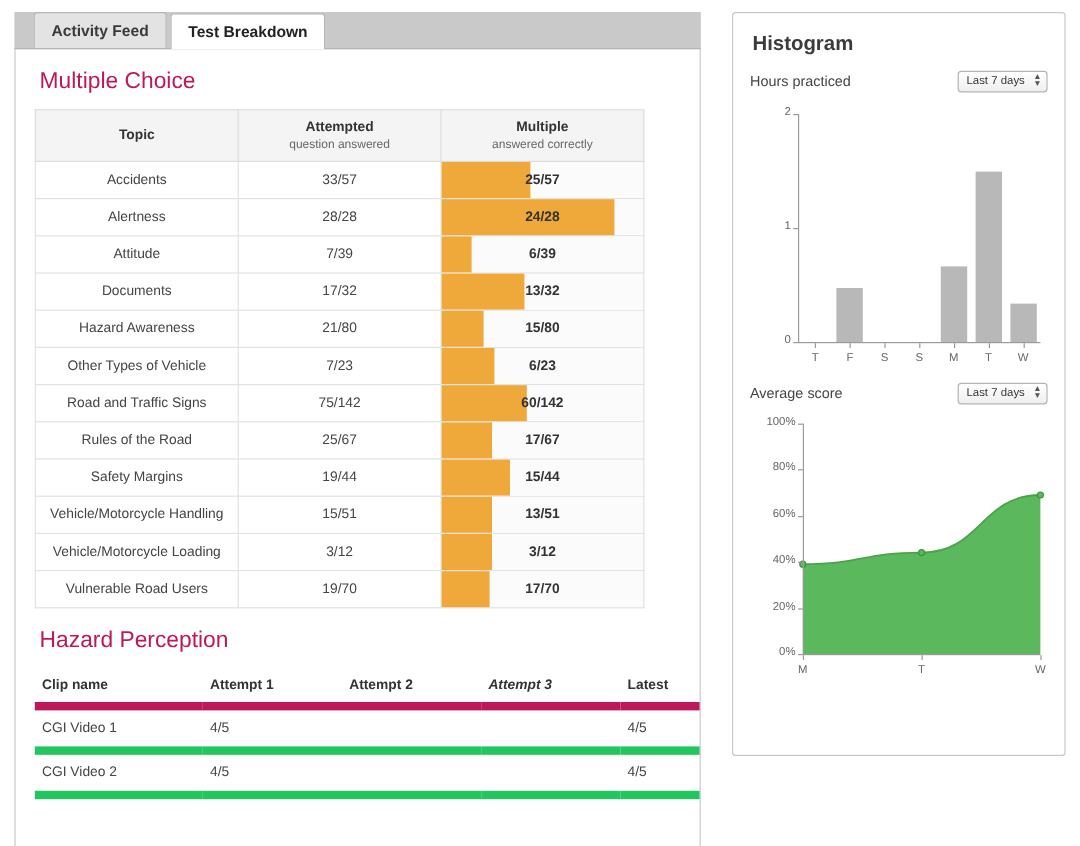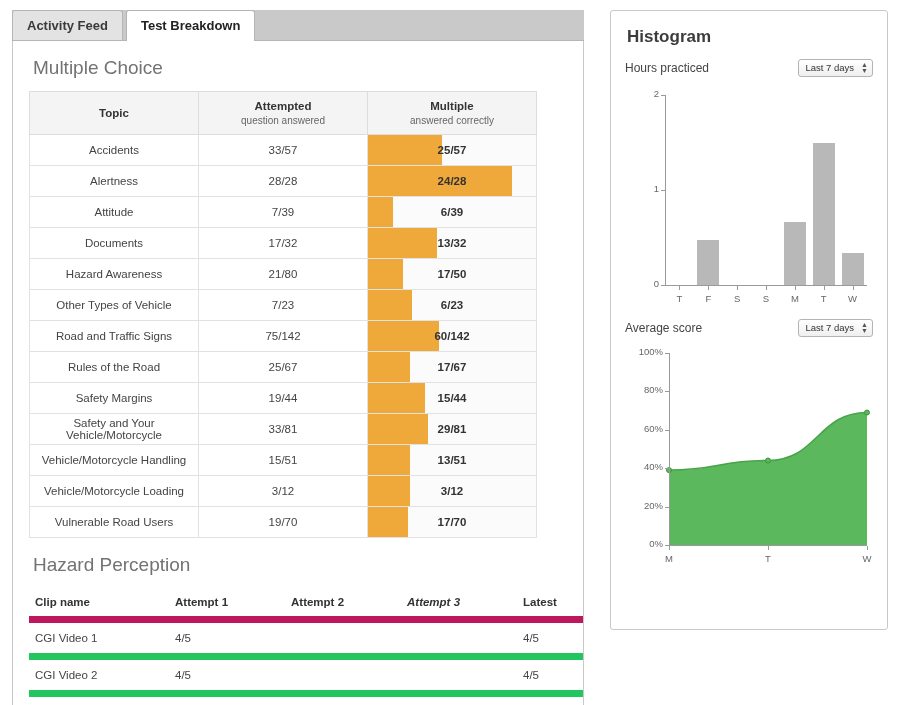--- a/index.html
+++ b/index.html
@@ -24,22 +24,21 @@
     top: 10px;
     width: 572px;
     height: 695px;
   }
   .tabbar {
     position: relative;
     height: 30px;
     background: #c9c9c9;
     border-bottom: 1px solid #b5b5b5;
     display: flex;
-    align-items: flex-end;
-    padding-left: 0;
+    padding-left: 16px;
   }
   .tab {
     font-size: 13px;
     font-weight: bold;
     color: #3a3a3a;
     padding: 7px 14px 6px 14px;
     border: 1px solid #b5b5b5;
     border-bottom: none;
     background: #e3e3e3;
     border-radius: 3px 3px 0 0;
@@ -60,21 +59,21 @@
     border-top: none;
     box-sizing: border-box;
     width: 572px;
     height: 665px;
     padding: 0 16px;
     overflow: hidden;
   }
   .section-title {
     font-size: 19px;
     font-weight: normal;
-    color: #737373;
+    color: #be185d;
     margin: 16px 0 12px 4px;
   }
 
   
   table.mc {
     width: 508px;
     border-collapse: collapse;
     table-layout: fixed;
     font-size: 11.5px;
   }
@@ -309,21 +308,21 @@
               <td class="mastery">
                 <div class="bar" style="width: 41%;"></div>
                 <span class="mastery-label">13/32</span>
               </td>
             </tr>
             <tr>
               <td class="topic">Hazard Awareness</td>
               <td class="attempted">21/80</td>
               <td class="mastery">
                 <div class="bar" style="width: 21%;"></div>
-                <span class="mastery-label">17/50</span>
+                <span class="mastery-label">15/80</span>
               </td>
             </tr>
             <tr>
               <td class="topic">Other Types of Vehicle</td>
               <td class="attempted">7/23</td>
               <td class="mastery">
                 <div class="bar" style="width: 26%;"></div>
                 <span class="mastery-label">6/23</span>
               </td>
             </tr>
@@ -342,28 +341,20 @@
                 <div class="bar" style="width: 25%;"></div>
                 <span class="mastery-label">17/67</span>
               </td>
             </tr>
             <tr>
               <td class="topic">Safety Margins</td>
               <td class="attempted">19/44</td>
               <td class="mastery">
                 <div class="bar" style="width: 34%;"></div>
                 <span class="mastery-label">15/44</span>
-              </td>
-            </tr>
-            <tr>
-              <td class="topic">Safety and Your Vehicle/Motorcycle</td>
-              <td class="attempted">33/81</td>
-              <td class="mastery">
-                <div class="bar" style="width: 36%;"></div>
-                <span class="mastery-label">29/81</span>
               </td>
             </tr>
             <tr>
               <td class="topic">Vehicle/Motorcycle Handling</td>
               <td class="attempted">15/51</td>
               <td class="mastery">
                 <div class="bar" style="width: 25%;"></div>
                 <span class="mastery-label">13/51</span>
               </td>
             </tr>

